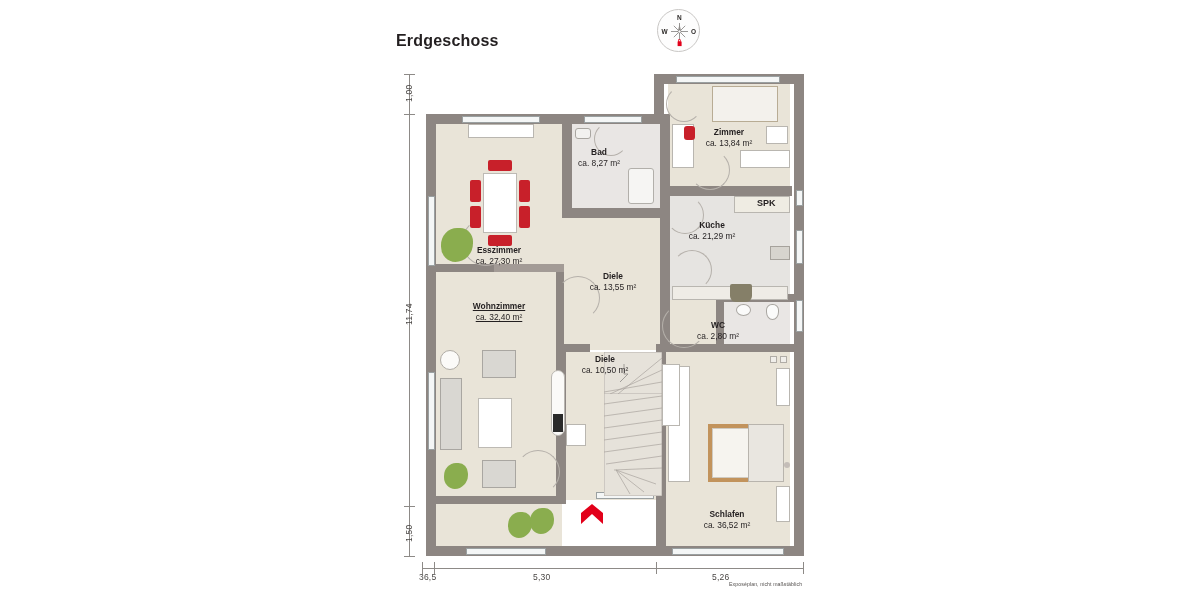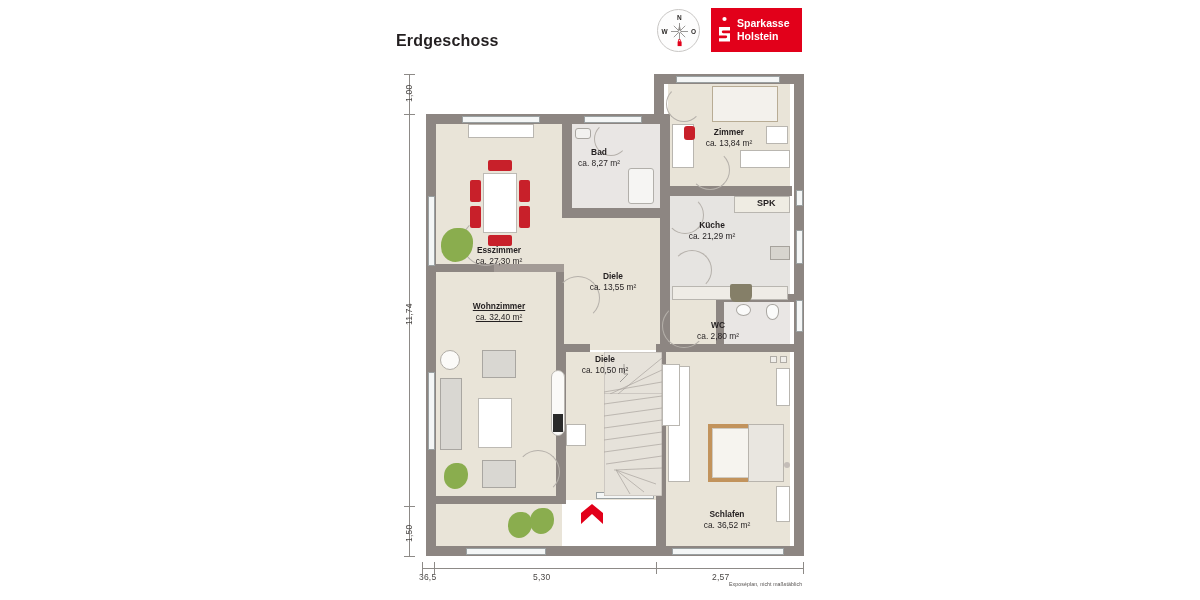--- a/index.html
+++ b/index.html
@@ -123,32 +123,20 @@
       <polygon points="21.5,14 23.2,21.5 21.5,20 19.8,21.5" fill="#8e8b88"></polygon>
       <circle cx="21.5" cy="21.5" r="1.5" fill="#ffffff" stroke="#6f6c6a" stroke-width="0.6"></circle>
       <rect x="19.6" y="31.5" width="4" height="4.6" fill="#e2001a"></rect>
       <rect x="20.6" y="29.8" width="2" height="2" fill="none" stroke="#e2001a" stroke-width="0.7"></rect>
     </svg>
     <div style="position:absolute;left:19px;top:3.5px;font-size:6.5px;font-weight:bold;color:#2b2826">N</div>
     <div style="position:absolute;left:3.5px;top:17.5px;font-size:6.5px;font-weight:bold;color:#2b2826">W</div>
     <div style="position:absolute;left:33px;top:17.5px;font-size:6.5px;font-weight:bold;color:#2b2826">O</div>
   </div>
 
-  <div id="bank-logo">
-    <div class="mark">
-      <svg width="17" height="30" viewBox="0 0 17 30">
-        <circle cx="8.5" cy="4" r="2.1" fill="#ffffff"></circle>
-        <path d="M3 12 h11 v3.4 H7.2 a1.4 1.4 0 0 0 0 2.8 H14 v8.4 H3 v-3.4 h6.8 a1.4 1.4 0 0 0 0-2.8 H3 Z" fill="#ffffff"></path>
-      </svg>
-    </div>
-    <div class="words">
-      <div>Sparkasse</div>
-      <div>Holstein</div>
-    </div>
-  </div>
 
   <div id="plan">
 
     <div class="floor" style="left:432px;top:120px;width:232px;height:230px;"></div>
 
     <div class="floor" style="left:432px;top:350px;width:130px;height:196px;"></div>
 
     <div class="floor" style="left:566px;top:352px;width:96px;height:150px;"></div>
 
     <div class="floor white" style="left:566px;top:500px;width:96px;height:56px;"></div>
@@ -342,18 +330,18 @@
     <div class="dimlabel vert" style="left:404px;top:325px;">11,74</div>
     <div class="dimlabel vert" style="left:404px;top:542px;">1,50</div>
 
     <div class="dimline" style="left:422px;top:568px;width:382px;height:1px;"></div>
     <div class="dimtick" style="left:422px;top:562px;width:1px;height:12px;"></div>
     <div class="dimtick" style="left:434px;top:562px;width:1px;height:12px;"></div>
     <div class="dimtick" style="left:656px;top:562px;width:1px;height:12px;"></div>
     <div class="dimtick" style="left:803px;top:562px;width:1px;height:12px;"></div>
     <div class="dimlabel" style="left:419px;top:572px;">36,5</div>
     <div class="dimlabel" style="left:533px;top:572px;">5,30</div>
-    <div class="dimlabel" style="left:712px;top:572px;">2,57</div>
+    <div class="dimlabel" style="left:712px;top:572px;">5,26</div>
 
     <div class="footnote">Exposéplan, nicht maßstäblich</div>
 
   </div>
 </div>
 
 </body></html>

